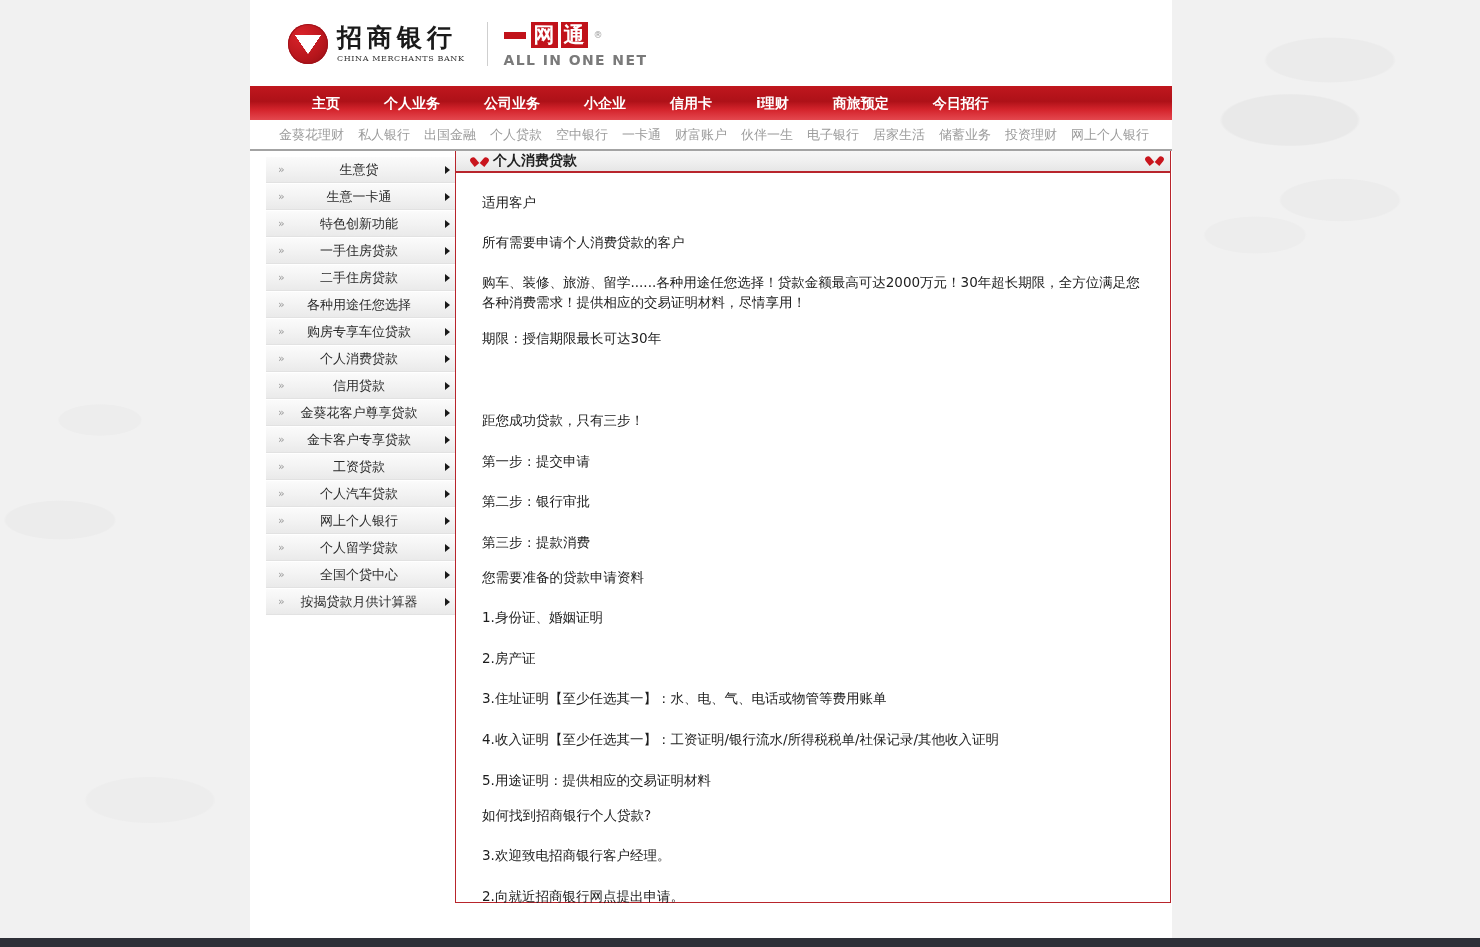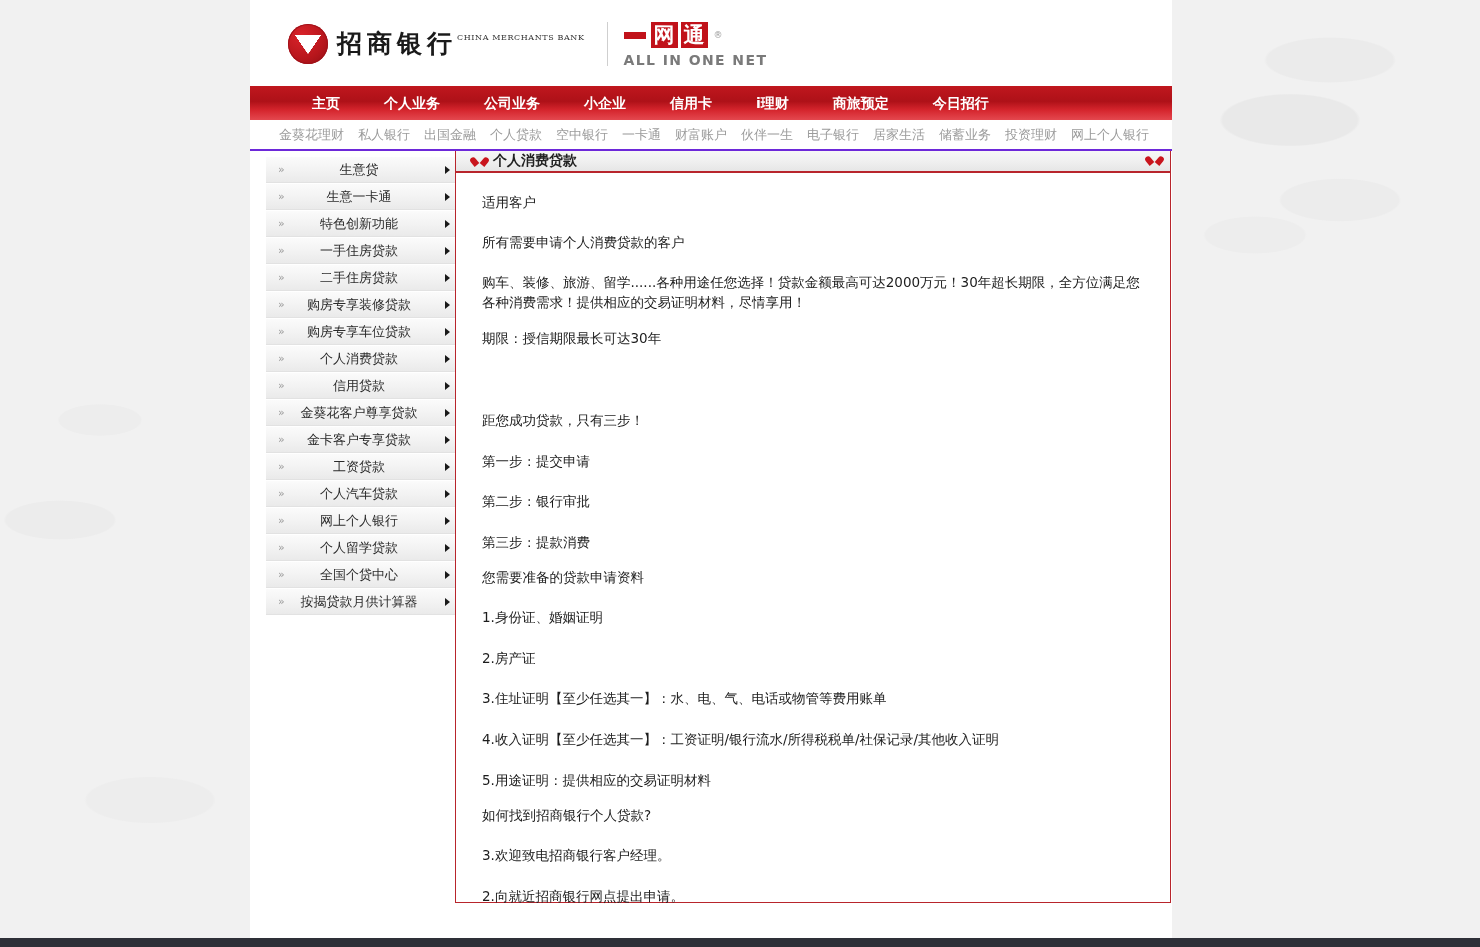--- a/index.html
+++ b/index.html
@@ -56,21 +56,21 @@
   .logo-mark::after {
     content: "";
     position: absolute; left: 7px; top: 11px;
     width: 26px; height: 19px;
     background:
       linear-gradient(to top right, transparent 49%, #fff 50%) 0 0/13px 19px no-repeat,
       linear-gradient(to top left, transparent 49%, #fff 50%) 13px 0/13px 19px no-repeat;
   }
   .logo-cn {
     margin-left: 9px;
-    display: flex; flex-direction: row; justify-content: center;
+    display: flex; flex-direction: column; justify-content: center;
   }
   .logo-cn .cn {
     font-size: 25px; font-weight: bold; color: #1a1a1a;
     letter-spacing: 5px; line-height: 1.05;
     font-family: "DejaVu Sans", sans-serif;
   }
   .logo-cn .en {
     font-size: 8px; font-weight: normal; color: #333;
     letter-spacing: 0.6px; margin-top: 2px;
     font-family: "DejaVu Serif", serif;
@@ -118,21 +118,21 @@
     line-height: 34px;
     font-family: "DejaVu Sans", sans-serif;
     white-space: nowrap;
   }
 
   
   .subnav {
     height: 31px;
     display: flex; align-items: center;
     padding-left: 22px;
-    border-bottom: 2px solid #6d28d9;
+    border-bottom: 2px solid #a3a3a3;
     background: #fff;
   }
   .subnav a {
     color: #9b9b9b; font-size: 13px;
     text-decoration: none; padding: 0 7px;
     font-family: "DejaVu Sans", sans-serif;
     white-space: nowrap;
   }
 
   
@@ -331,21 +331,21 @@
         <span class="mlabel">一手住房贷款</span>
         <span class="arrow"></span>
       </div>
       <div class="menu-item">
         <span class="chev">»</span>
         <span class="mlabel">二手住房贷款</span>
         <span class="arrow"></span>
       </div>
       <div class="menu-item">
         <span class="chev">»</span>
-        <span class="mlabel">购房专享装修贷款</span>
+        <span class="mlabel">各种用途任您选择</span>
         <span class="arrow"></span>
       </div>
       <div class="menu-item">
         <span class="chev">»</span>
         <span class="mlabel">购房专享车位贷款</span>
         <span class="arrow"></span>
       </div>
       <div class="menu-item">
         <span class="chev">»</span>
         <span class="mlabel">个人消费贷款</span>

